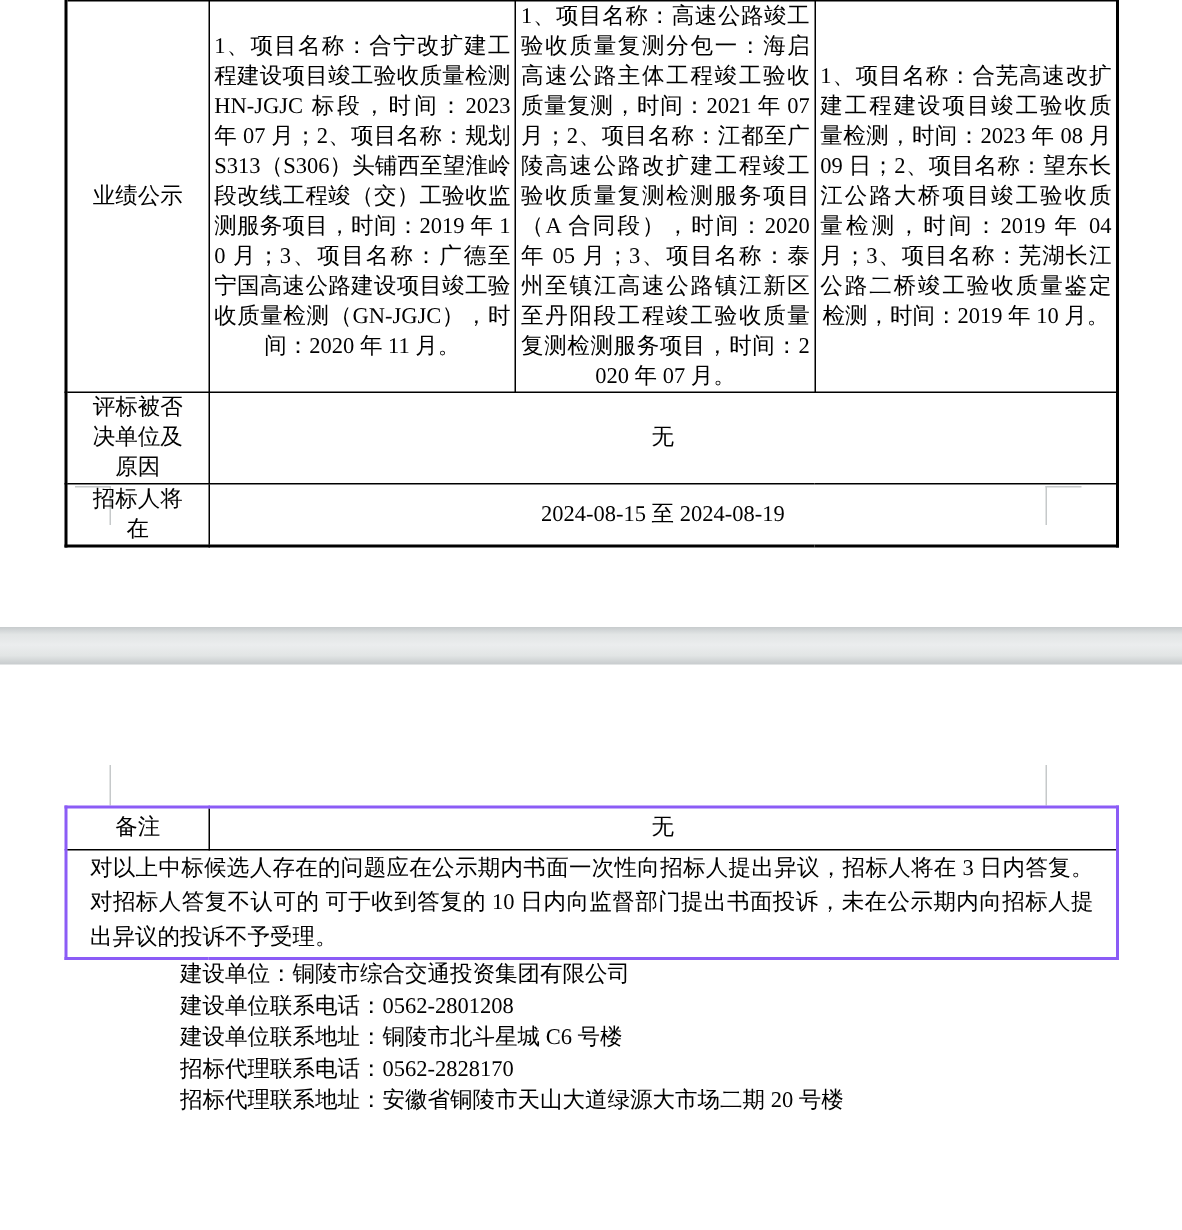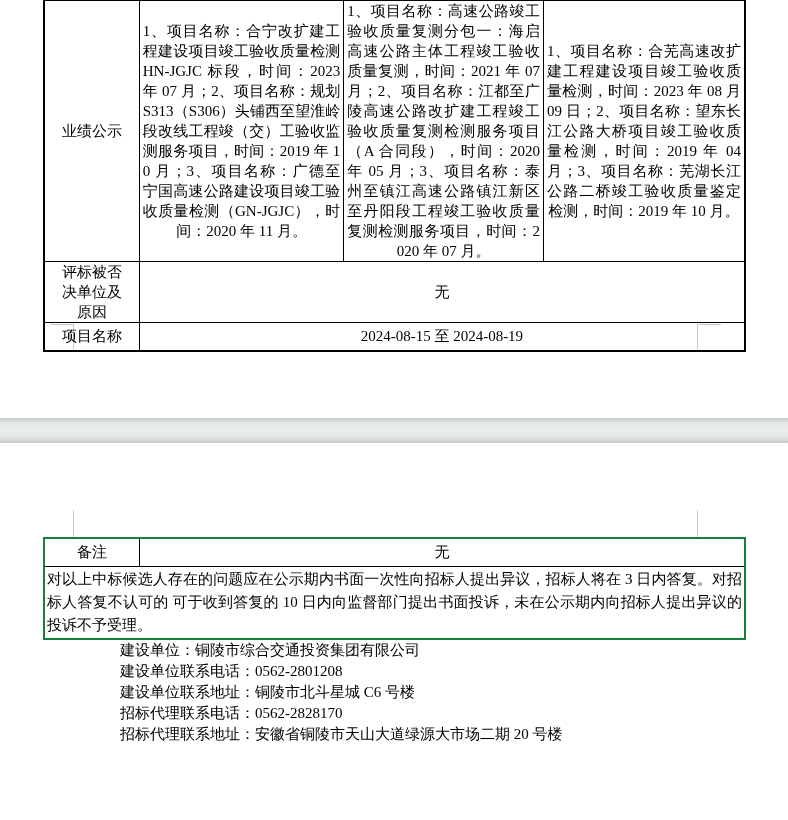--- a/index.html
+++ b/index.html
@@ -35,21 +35,21 @@
   }
   #table1 {
     position: absolute; left: 43px; top: 0;
     width: 703px;
     border: 2px solid #000;
     border-top: none; 
   }
   #table2 {
     position: absolute; left: 43px; top: 537px;
     width: 703px;
-    border: 2px solid #15803d;
+    border: 2px solid #8b5cf6;
   }
   td { border: 1px solid #000; vertical-align: middle; padding: 0 2px; }
 
   .label-cell {
     text-align: center;
     line-height: 20px;
     padding: 0 16px;
   }
   .proj-cell {
     line-height: 20px;
@@ -60,21 +60,21 @@
   }
   .value-cell {
     text-align: center;
     line-height: 20px;
   }
   .notice-cell {
     line-height: 23px;
     text-align: justify;
     word-break: break-all;
     vertical-align: middle;
-    padding: 1px 2px;
+    padding: 1px 15px;
   }
 
   
   #contacts {
     position: absolute; left: 72px; top: 640px;
     font-size: 15px; line-height: 21px;
     white-space: nowrap;
     margin-left: 48px;
   }
 </style>
@@ -102,21 +102,21 @@
       <td class="label-cell">业绩公示</td>
       <td class="proj-cell">1、项目名称：合宁改扩建工程建设项目竣工验收质量检测 HN-JGJC 标段，时间：2023 年 07 月；2、项目名称：规划 S313（S306）头铺西至望淮岭段改线工程竣（交）工验收监测服务项目，时间：2019 年 10 月；3、项目名称：广德至宁国高速公路建设项目竣工验收质量检测（GN-JGJC），时间：2020 年 11 月。</td>
       <td class="proj-cell">1、项目名称：高速公路竣工验收质量复测分包一：海启高速公路主体工程竣工验收质量复测，时间：2021 年 07 月；2、项目名称：江都至广陵高速公路改扩建工程竣工验收质量复测检测服务项目（A 合同段），时间：2020 年 05 月；3、项目名称：泰州至镇江高速公路镇江新区至丹阳段工程竣工验收质量复测检测服务项目，时间：2020 年 07 月。</td>
       <td class="proj-cell">1、项目名称：合芜高速改扩建工程建设项目竣工验收质量检测，时间：2023 年 08 月 09 日；2、项目名称：望东长江公路大桥项目竣工验收质量检测，时间：2019 年 04 月；3、项目名称：芜湖长江公路二桥竣工验收质量鉴定检测，时间：2019 年 10 月。</td>
     </tr>
     <tr style="height:42px;">
       <td class="label-cell">评标被否决单位及原因</td>
       <td class="value-cell" colspan="3">无</td>
     </tr>
     <tr style="height:28px;">
-      <td class="label-cell">项目名称</td>
+      <td class="label-cell">招标人将在</td>
       <td class="value-cell" colspan="3">2024-08-15 至 2024-08-19</td>
     </tr>
   </tbody>
     </table>
 
   <table id="table2">
     <colgroup>
       <col style="width:95px">
       <col style="width:604px">
     </colgroup>

